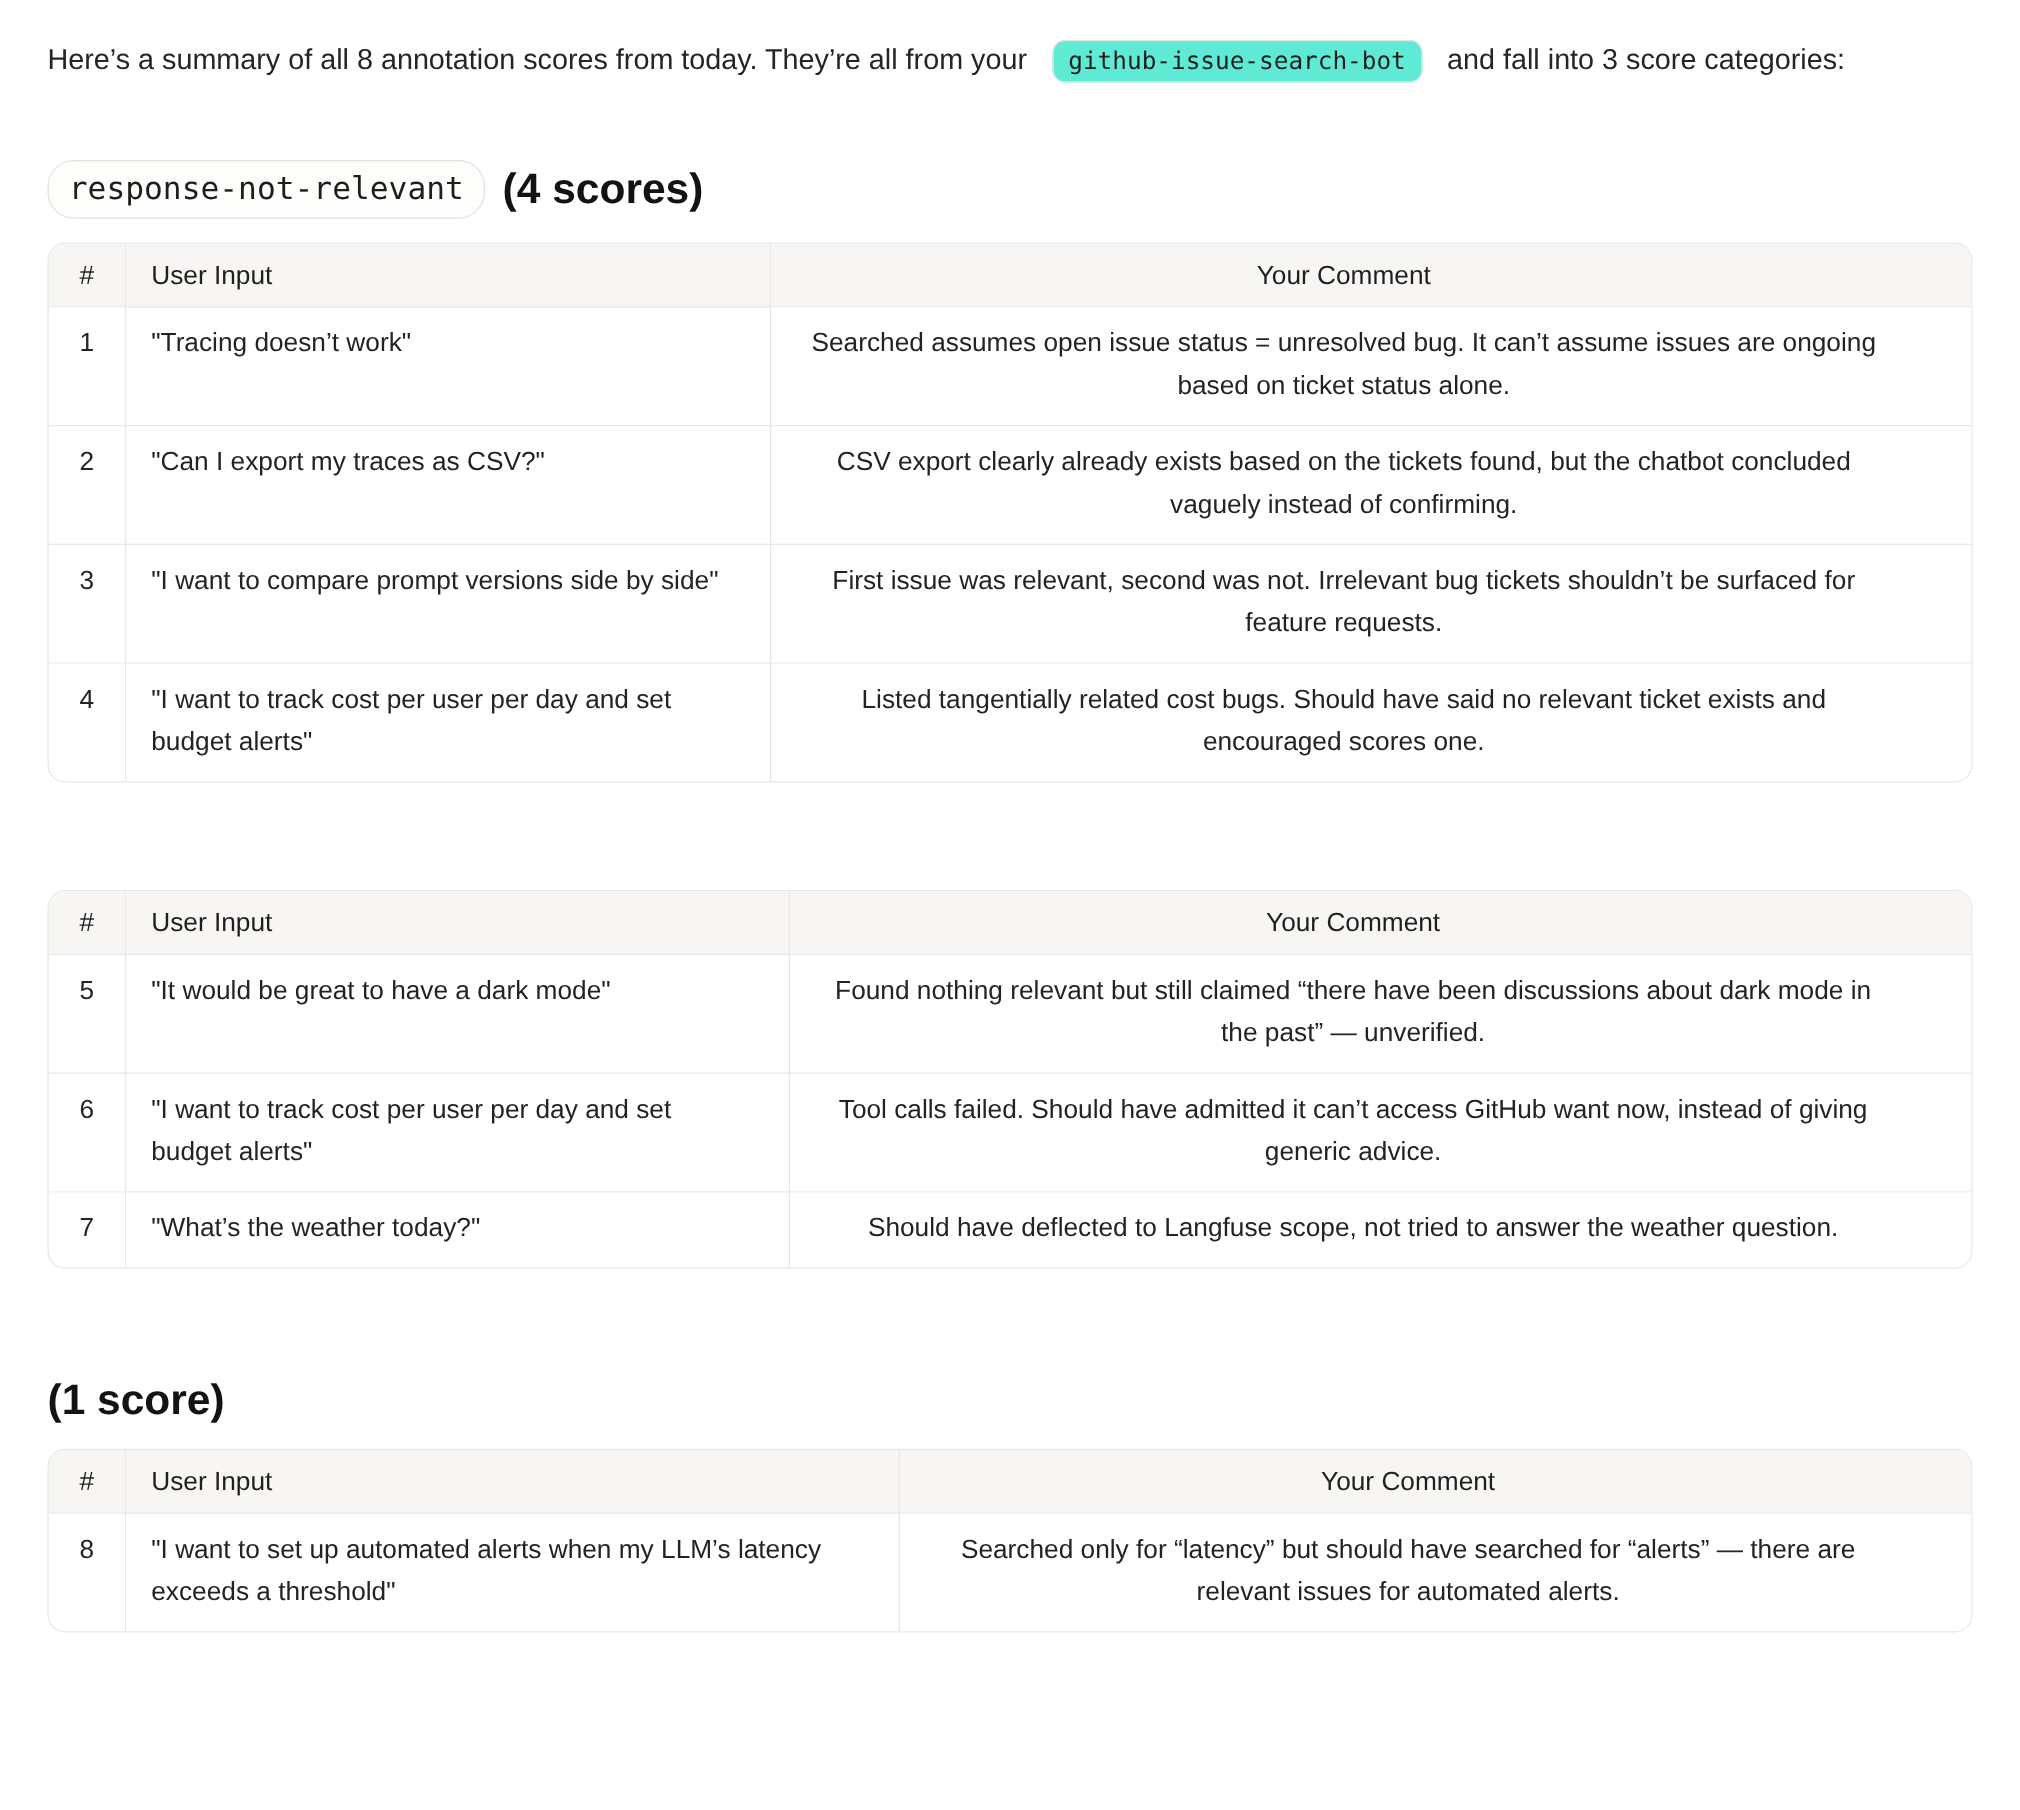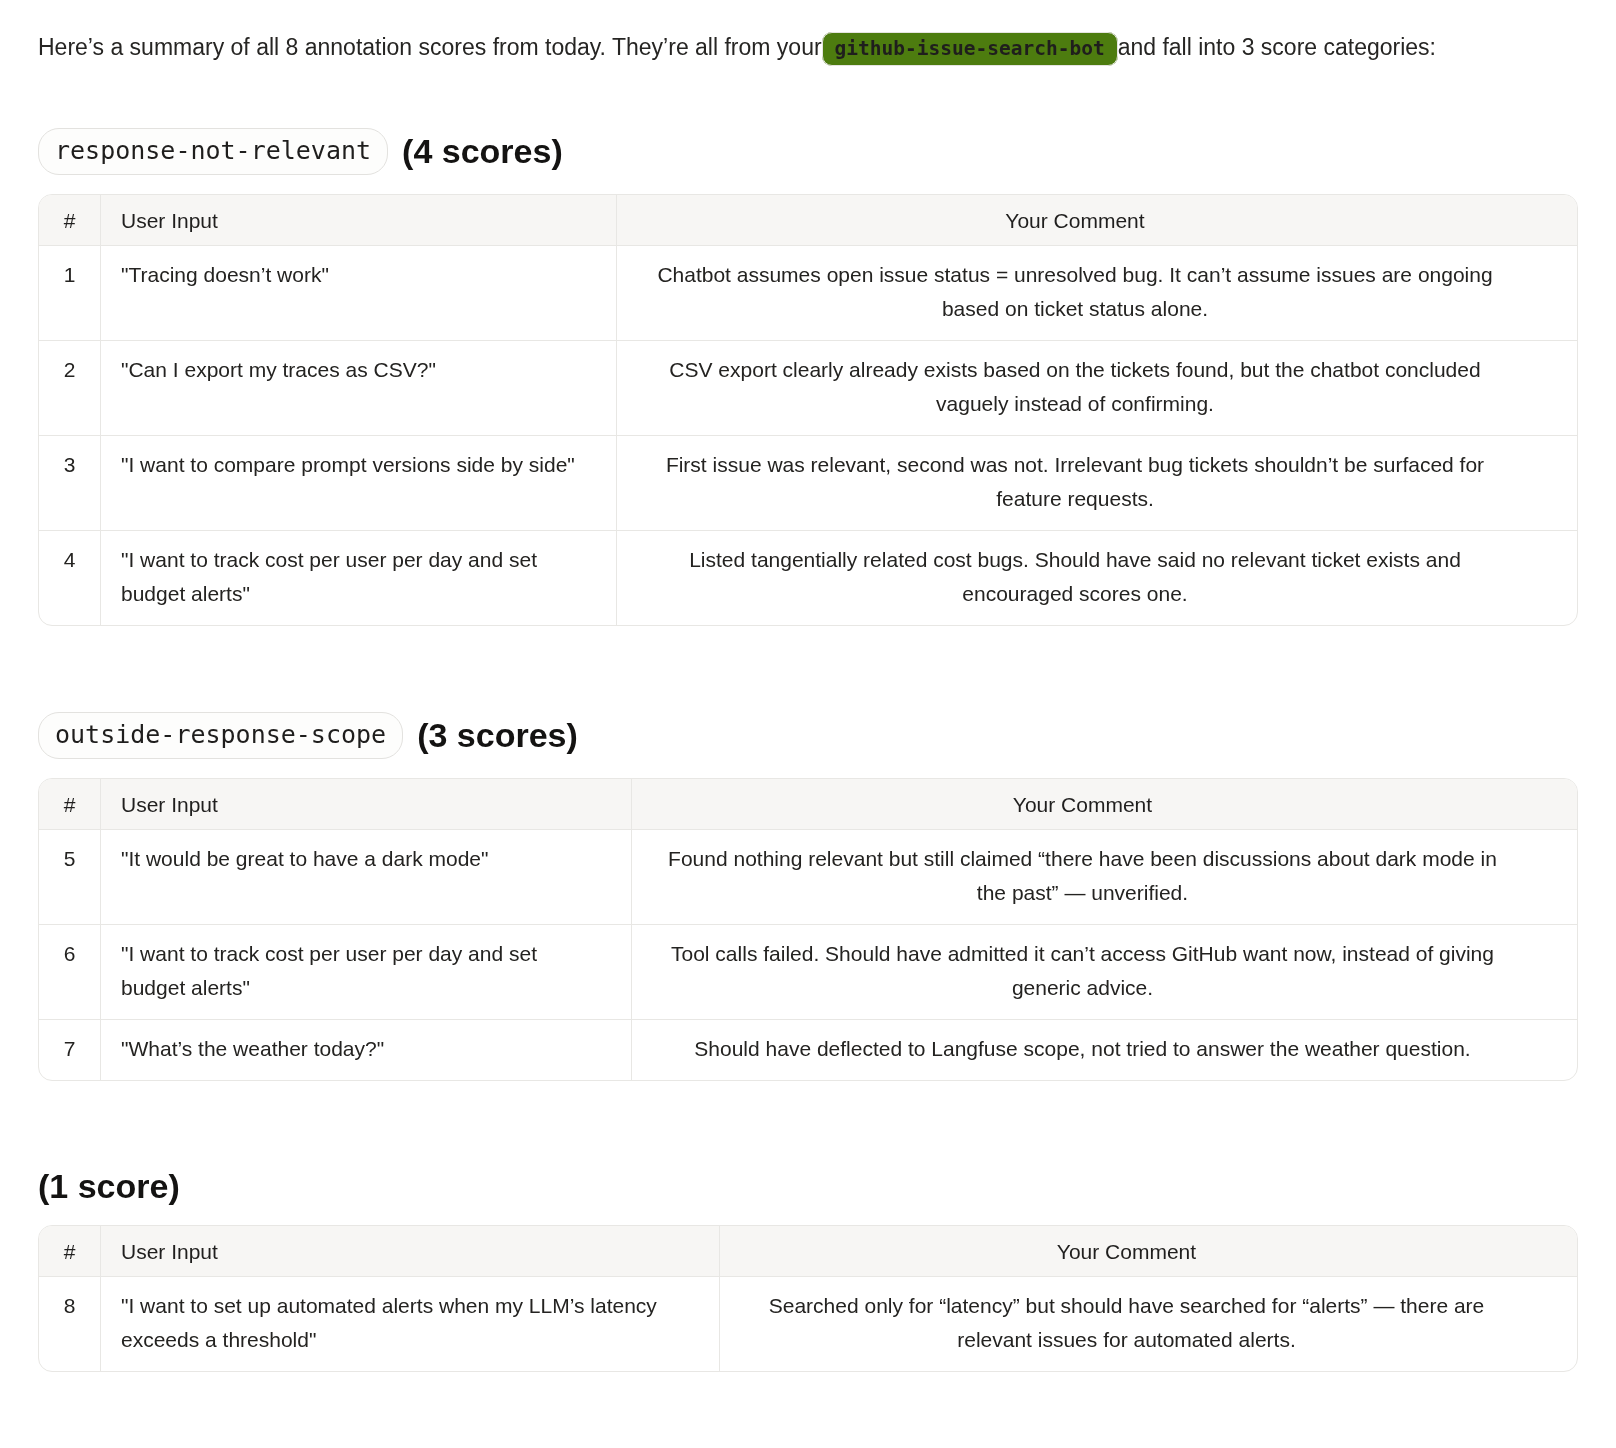--- a/index.html
+++ b/index.html
@@ -16,27 +16,26 @@
   .intro {
     font-size: 23px;
     line-height: 46px;
     color: #262523;
     margin-bottom: 56px;
   }
   .inline-code {
     font-family: "DejaVu Sans Mono", monospace;
     font-size: 19.5px;
     color: #1f1e1d;
-    background: #4d7c0f;
+    background: #5eead4;
     border: 1.5px solid #e5e4e1;
     border-radius: 10px;
     padding: 4px 12px 5px;
-    margin: 0 0;
+    margin: 0 20px;
     white-space: nowrap;
-    font-weight: bold;
   }
 
   
   .score-section { margin-bottom: 86px; }
   .score-section:last-child { margin-bottom: 0; }
   .section-header {
     display: flex;
     align-items: center;
     gap: 14px;
     margin-bottom: 19px;
@@ -127,21 +126,21 @@
         <tr>
           <th class="num">#</th>
           <th class="h-input">User Input</th>
           <th class="h-comment">Your Comment</th>
         </tr>
       </thead>
       <tbody>
         <tr>
           <td class="num">1</td>
           <td class="cell-input">"Tracing doesn’t work"</td>
-          <td class="cell-comment">Chatbot assumes open issue status = unresolved bug. It can’t assume issues are ongoing based on ticket status alone.</td>
+          <td class="cell-comment">Searched assumes open issue status = unresolved bug. It can’t assume issues are ongoing based on ticket status alone.</td>
         </tr>
         <tr>
           <td class="num">2</td>
           <td class="cell-input">"Can I export my traces as CSV?"</td>
           <td class="cell-comment">CSV export clearly already exists based on the tickets found, but the chatbot concluded vaguely instead of confirming.</td>
         </tr>
         <tr>
           <td class="num">3</td>
           <td class="cell-input">"I want to compare prompt versions side by side"</td>
           <td class="cell-comment">First issue was relevant, second was not. Irrelevant bug tickets shouldn’t be surfaced for feature requests.</td>
@@ -149,24 +148,20 @@
         <tr>
           <td class="num">4</td>
           <td class="cell-input">"I want to track cost per user per day and set budget alerts"</td>
           <td class="cell-comment">Listed tangentially related cost bugs. Should have said no relevant ticket exists and encouraged scores one.</td>
         </tr>
       </tbody>
     </table>
   </section>
 
   <section class="score-section">
-    <h3 class="section-header">
-      <code class="code-chip">outside-response-scope</code>
-      <span class="count">(3 scores)</span>
-    </h3>
     <table class="scores-table t2">
       <colgroup>
           <col class="c-num">
           <col class="c-input">
           <col class="c-comment">
         </colgroup>
       <thead>
         <tr>
           <th class="num">#</th>
           <th class="h-input">User Input</th>

